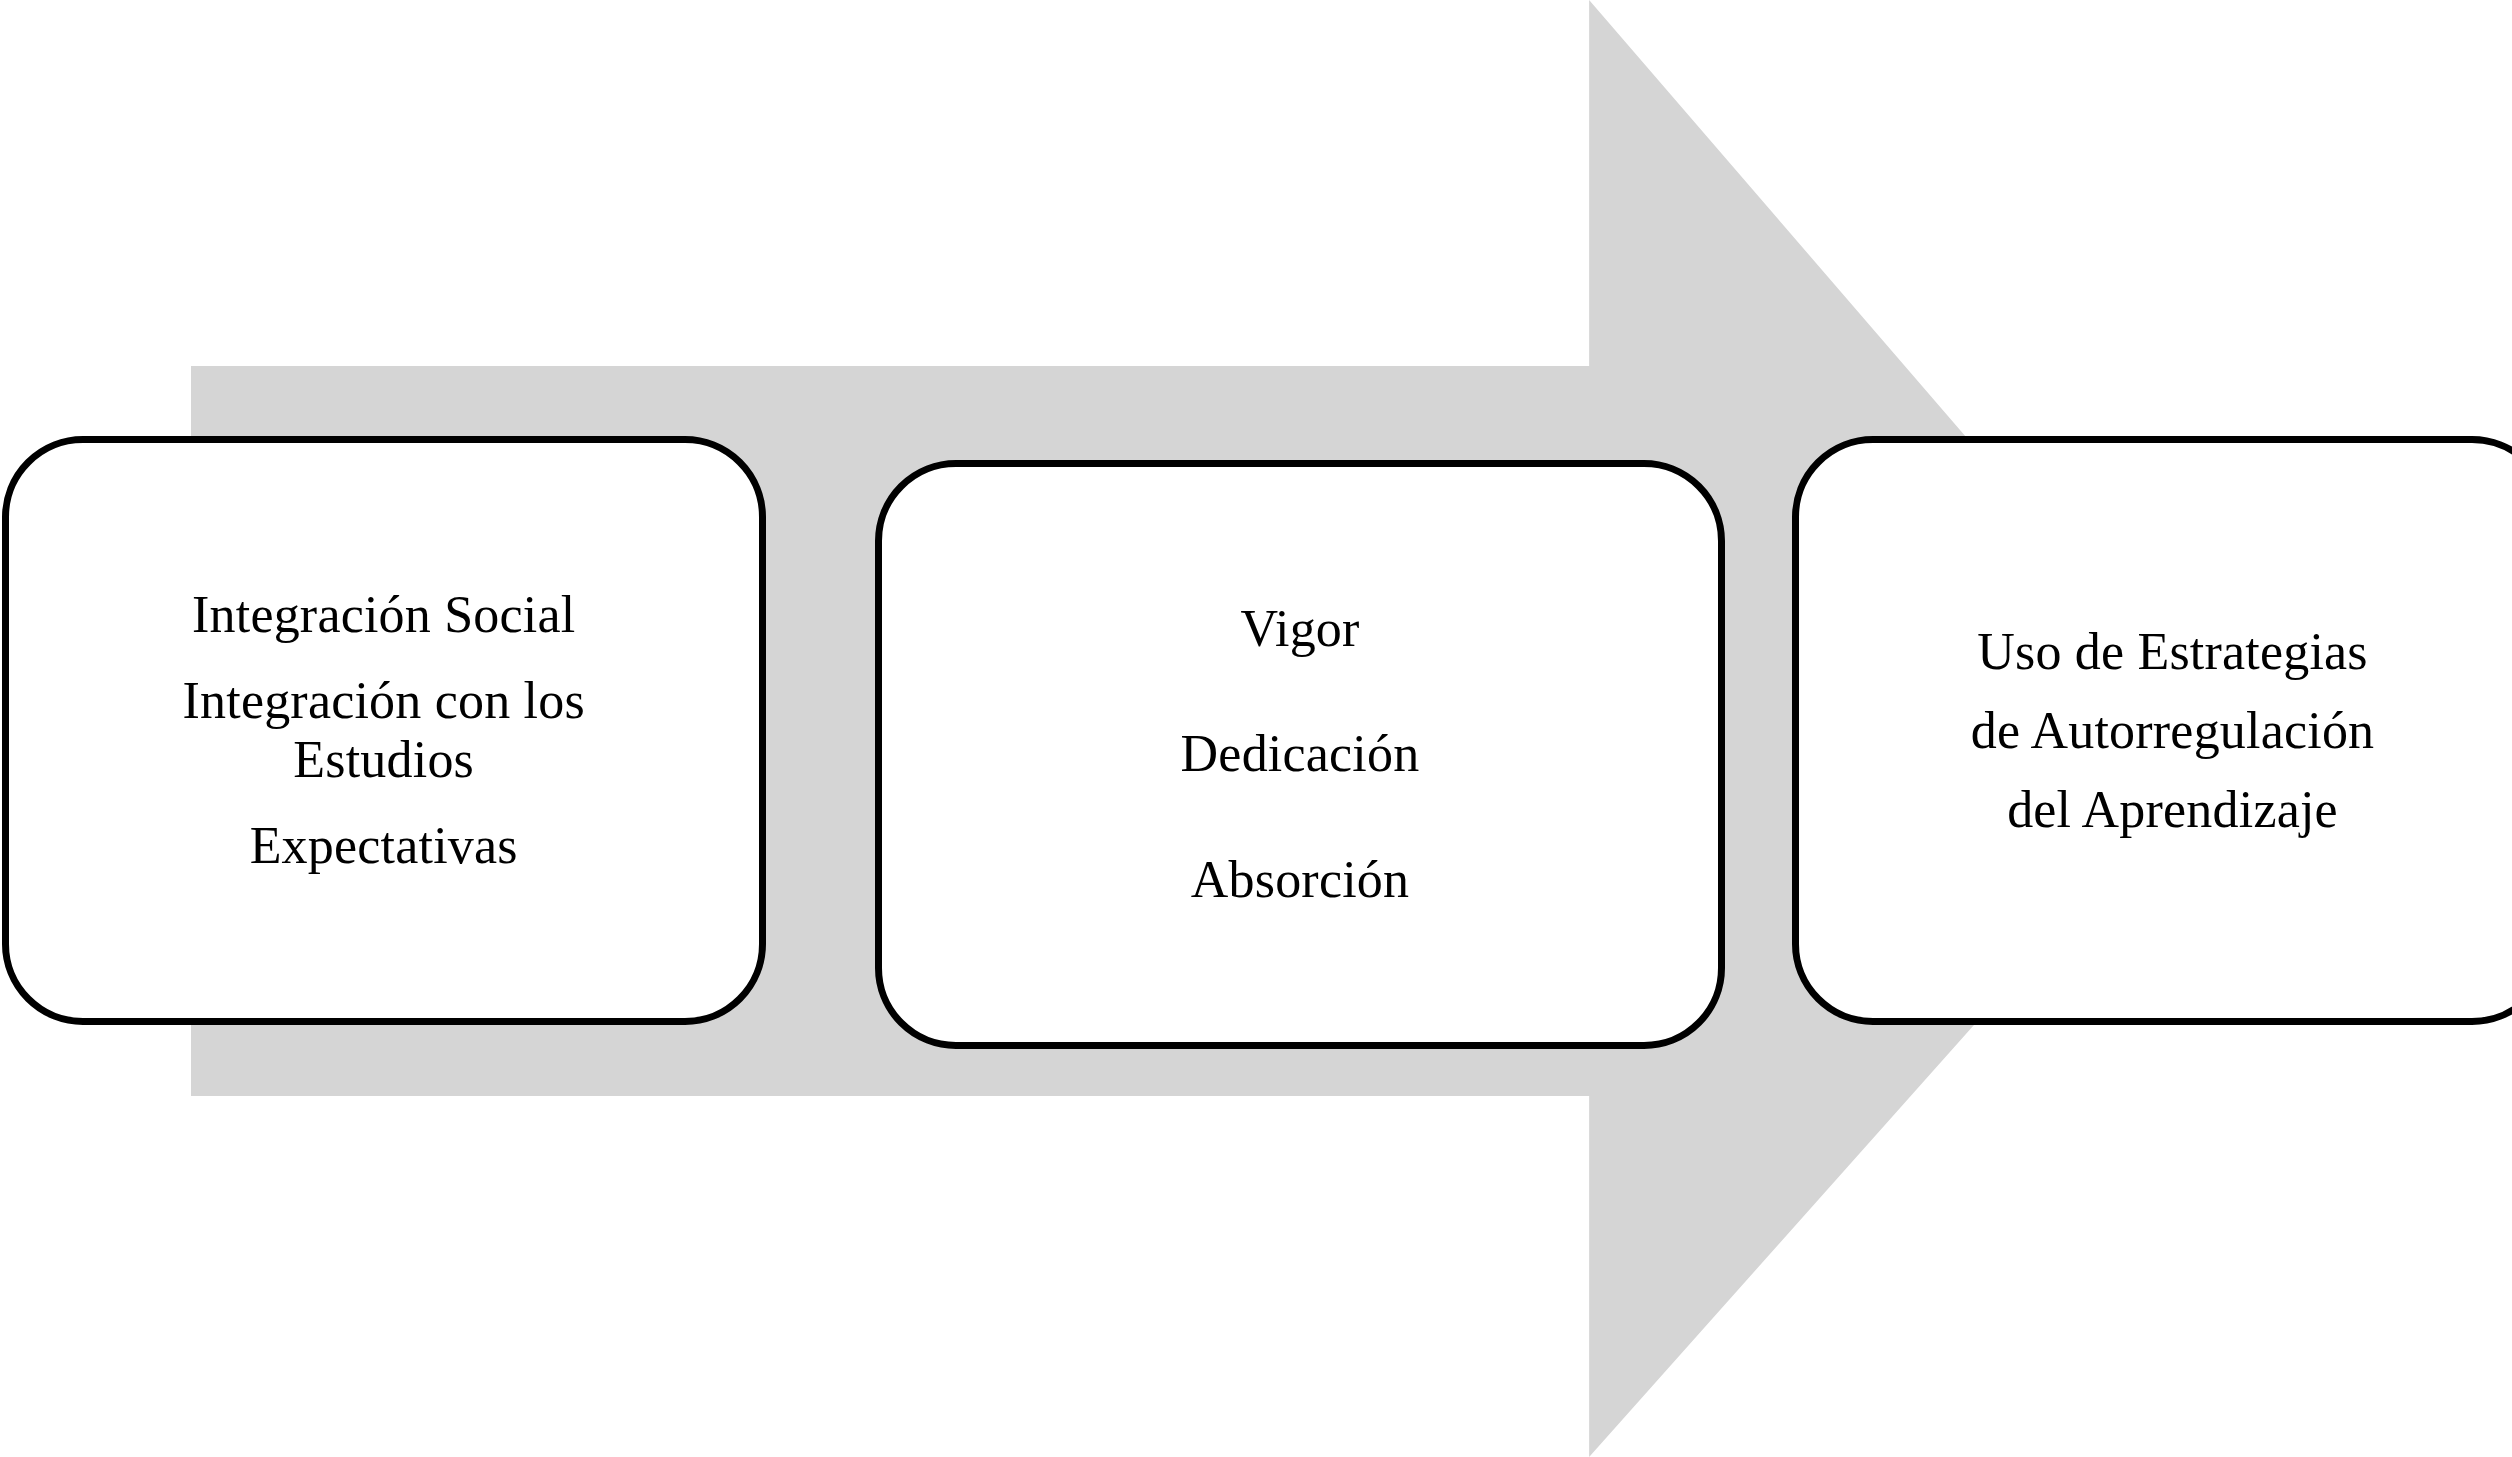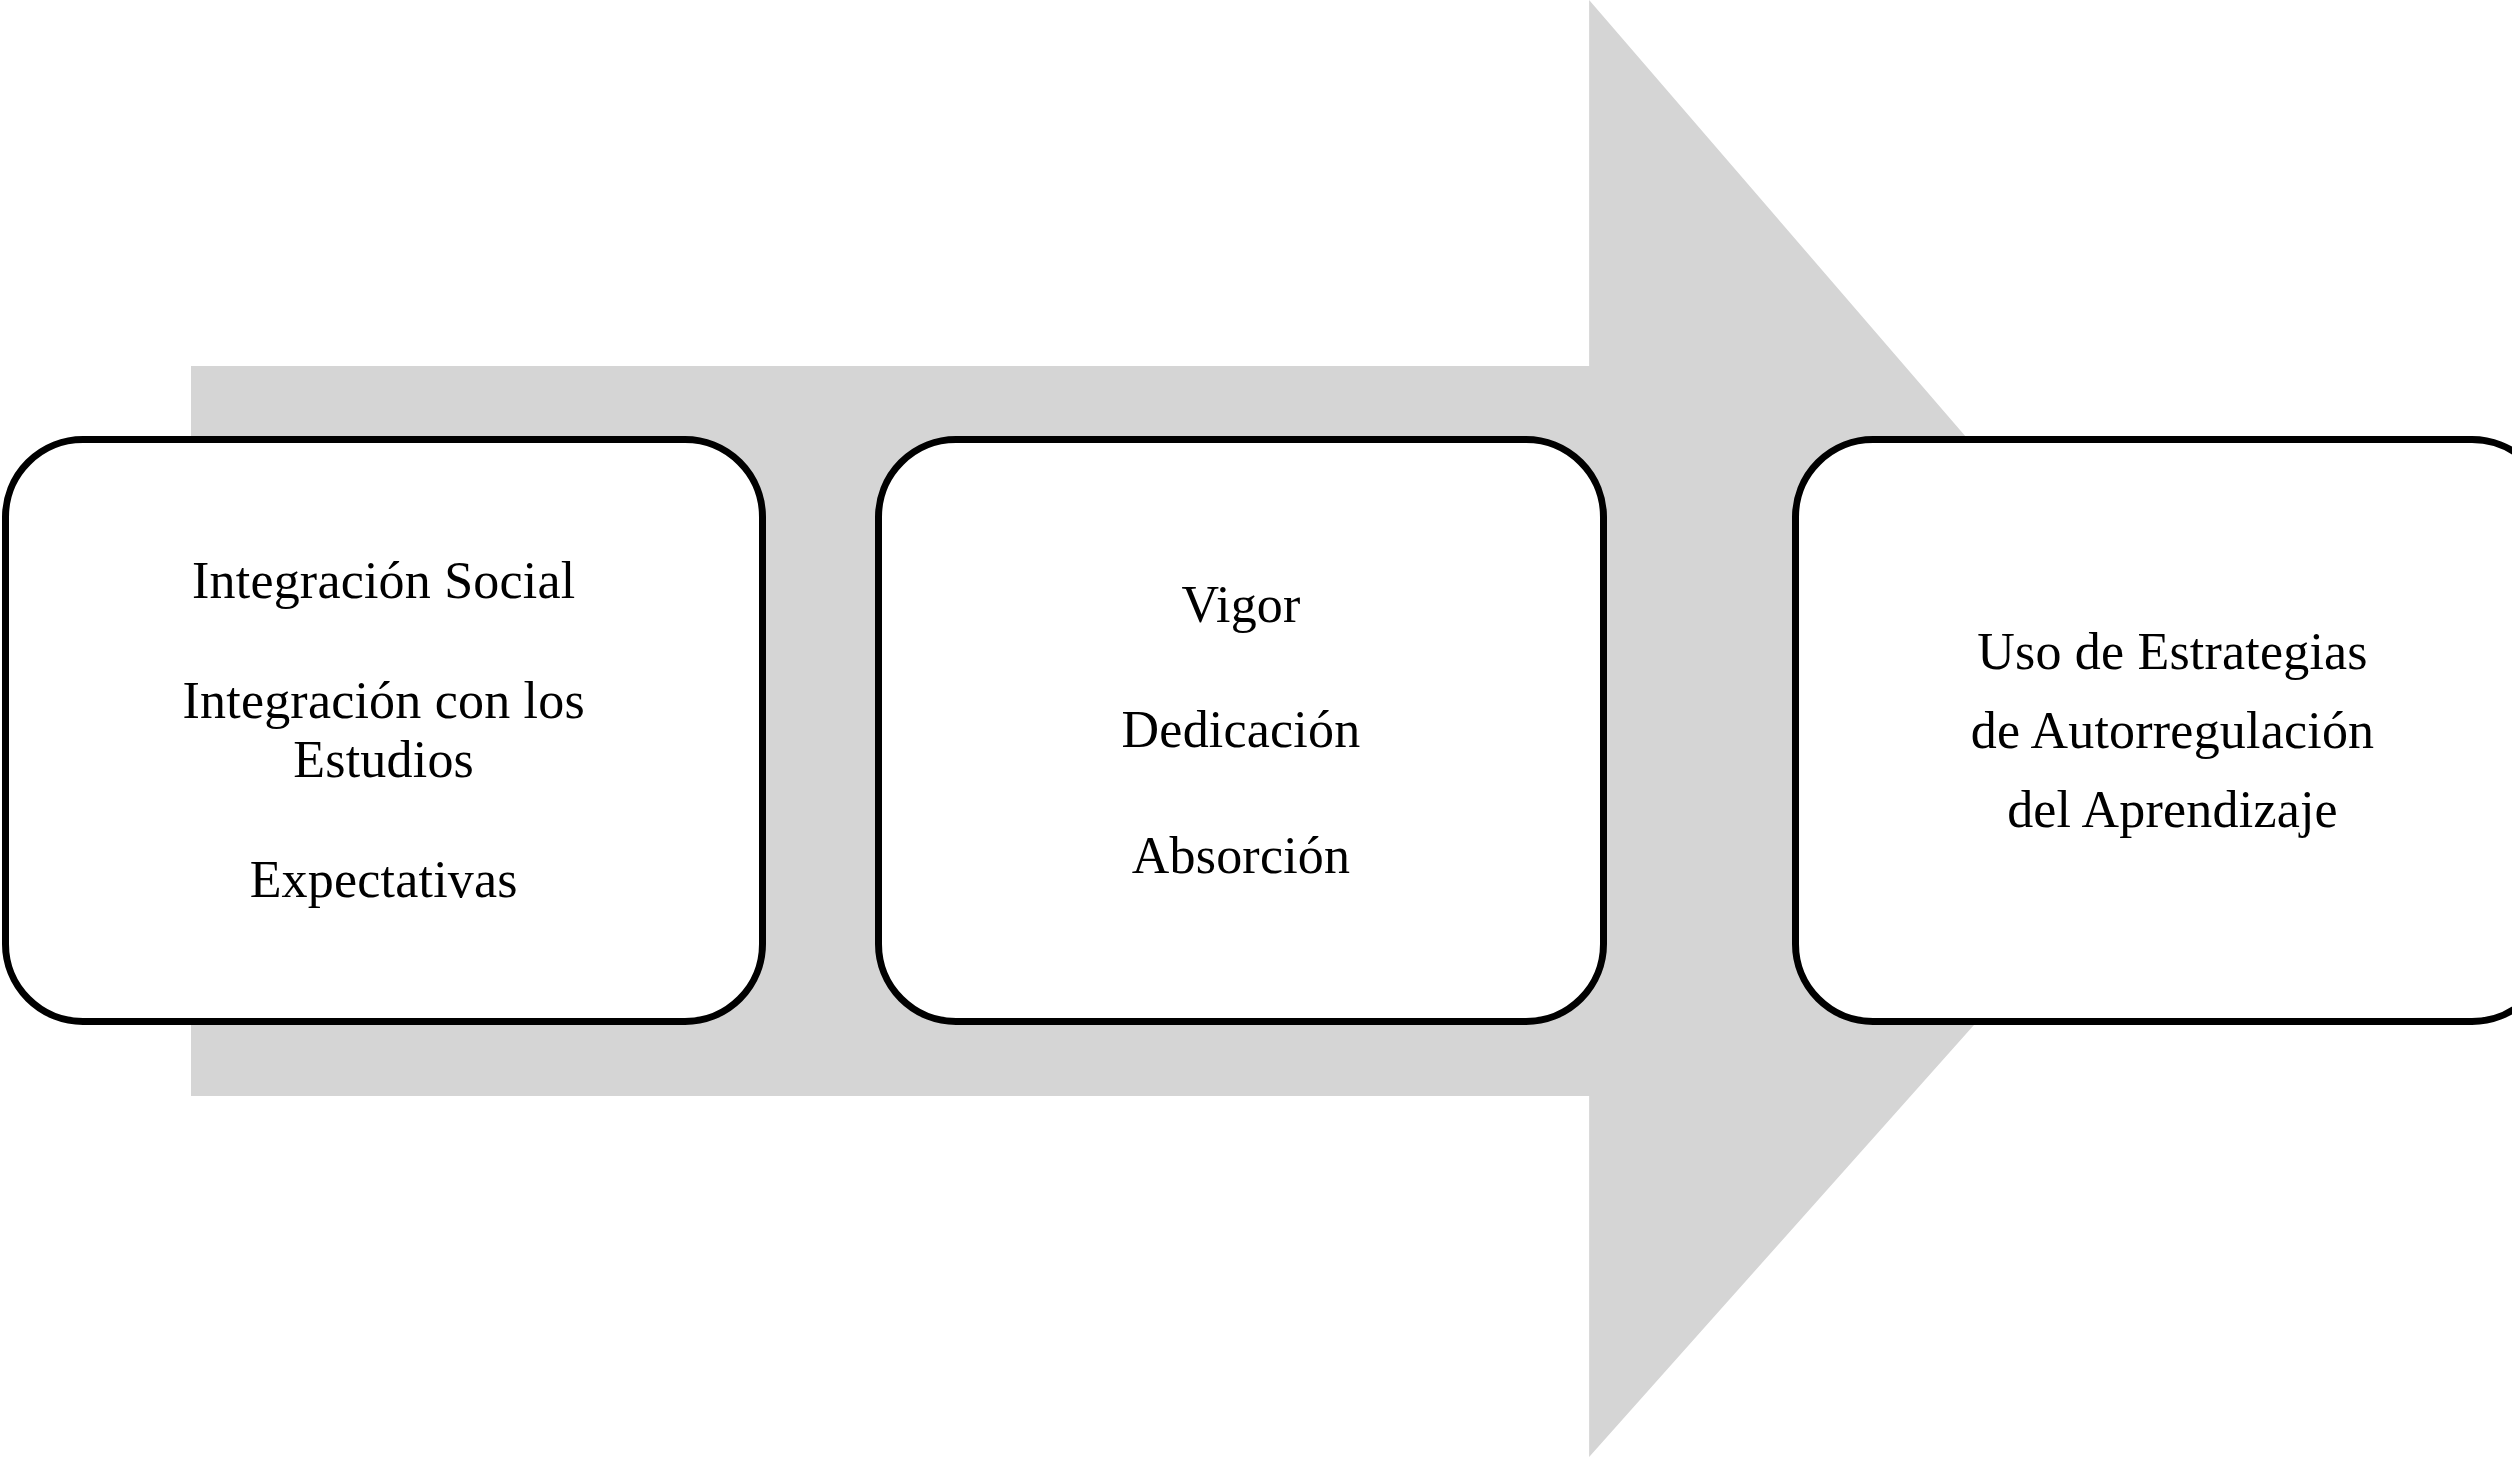--- a/index.html
+++ b/index.html
@@ -54,27 +54,27 @@
     padding: 0 22px;
   }
 
   
   #box-antecedentes {
     left: 1.7px;
     top: 436px;
     width: 764px;
     height: 589px;
   }
-  #box-antecedentes .node-lines { gap: 62px; justify-content: center; }
+  #box-antecedentes .node-lines { gap: 28px; justify-content: center; }
 
   
   #box-engagement {
     left: 875px;
-    top: 436px;
-    width: 732px;
+    top: 460px;
+    width: 850px;
     height: 589px;
   }
   #box-engagement .node-lines { gap: 67px; }
 
   
   #box-resultado {
     left: 1748px;
     top: 436px;
     width: 761px;
     height: 589px;

